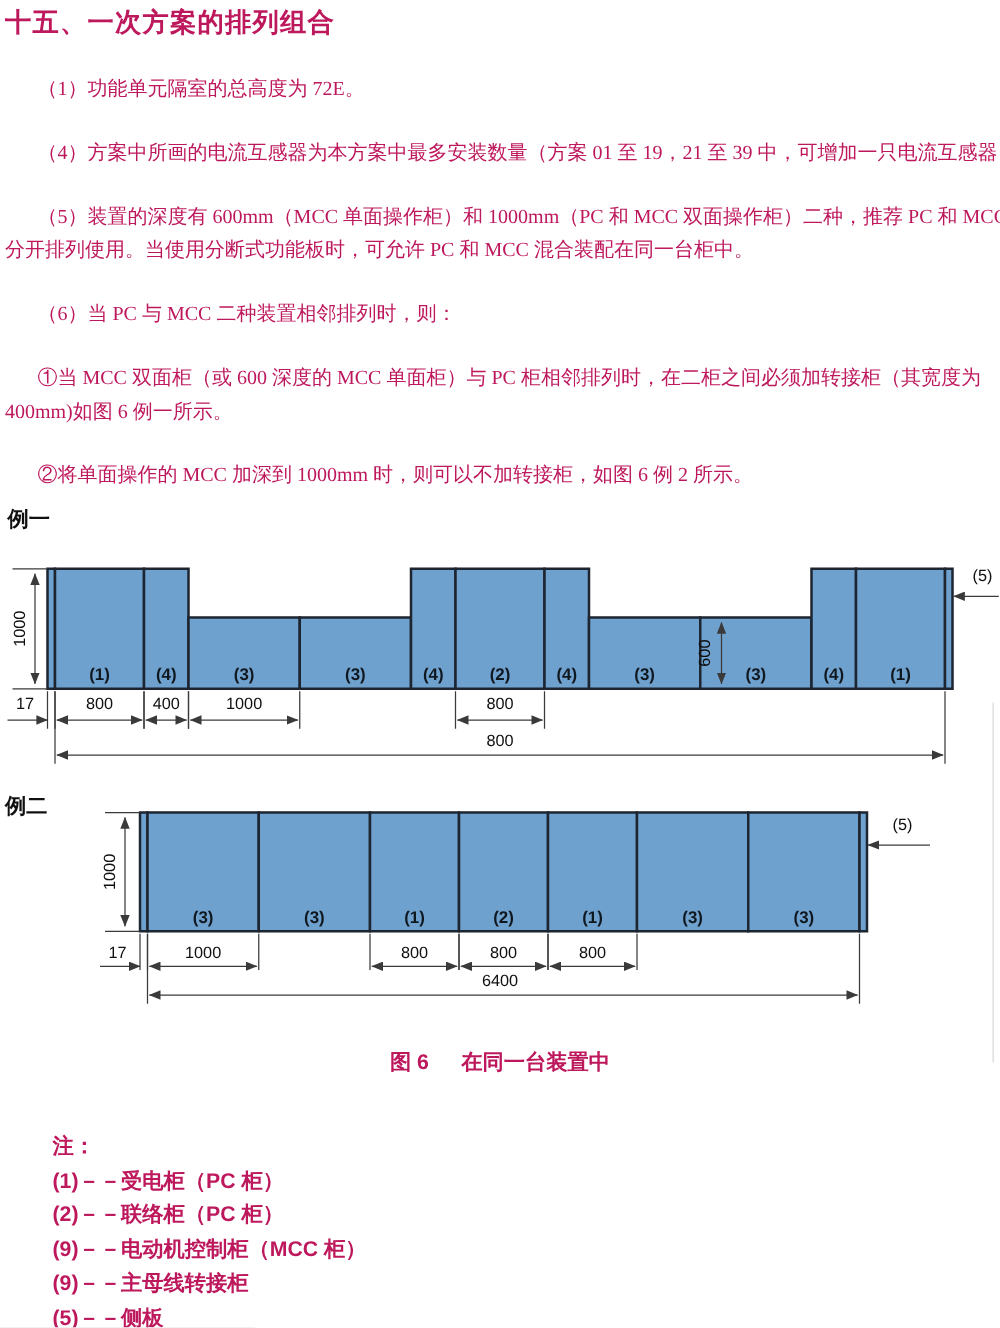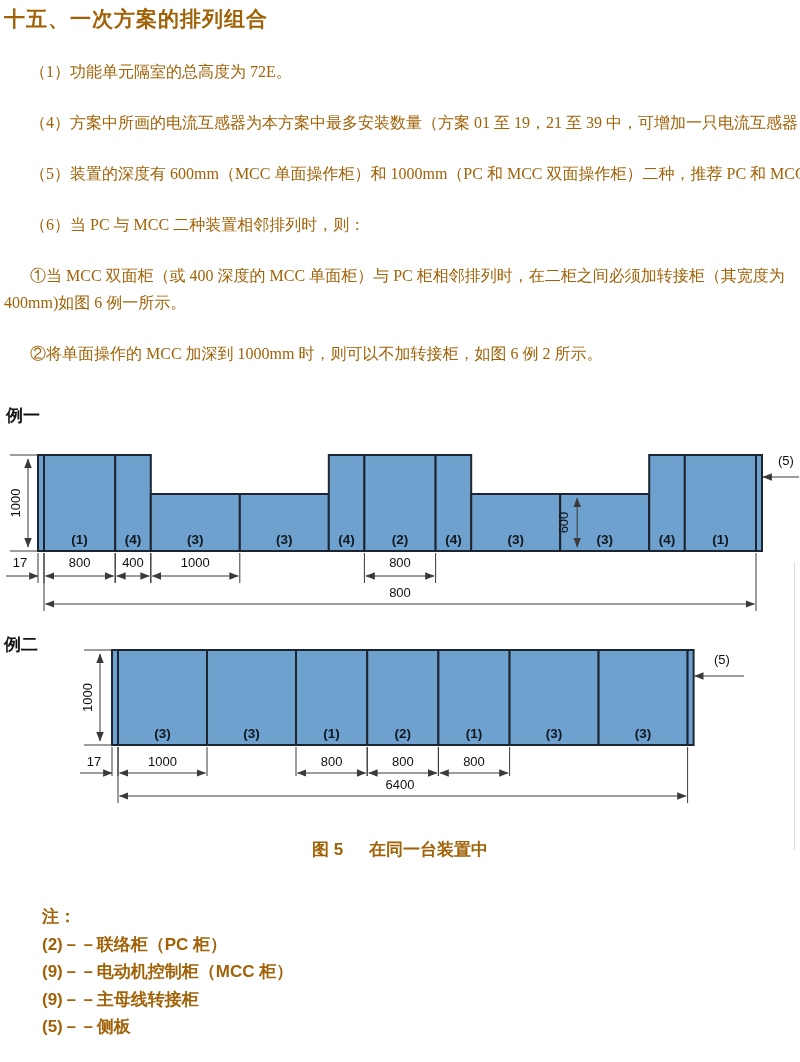--- a/index.html
+++ b/index.html
@@ -1,17 +1,17 @@
 <!DOCTYPE html>
 <html style="--blk: #6FA1CF;"><head>
 <meta charset="utf-8">
 <style>
   html,body{margin:0;padding:0;background:#e8e8e8;}
   #page{position:relative;width:800px;height:1062px;background:#ffffff;overflow:hidden;
-        font-family:"Liberation Serif","DejaVu Serif",serif;color:#a16207;}
+        font-family:"Liberation Serif","DejaVu Serif",serif;color:#be185d;}
   
   #doc-text{position:absolute;left:4px;top:4px;width:792px;}
   .title{font-family:"Liberation Sans","DejaVu Sans",sans-serif;font-weight:700;
          font-size:21px;line-height:30px;letter-spacing:1px;margin-bottom:5px;}
   .bline{font-size:16px;line-height:27px;height:27px;white-space:nowrap;}
   .bline.ind{padding-left:26px;margin-top:24px;}
   
   svg{position:absolute;left:0;display:block;}
   #svg-ex1{top:393px;}
   #svg-ex2{top:622px;}
@@ -35,22 +35,23 @@
 <body>
 
 <div id="page">
 
   <div id="doc-text">
     <div class="title">十五、一次方案的排列组合</div>
     <div>
         <div class="bline ind">（1）功能单元隔室的总高度为 72E。</div>
         <div class="bline ind">（4）方案中所画的电流互感器为本方案中最多安装数量（方案 01 至 19，21 至 39 中，可增加一只电流互感器，</div>
         <div class="bline ind">（5）装置的深度有 600mm（MCC 单面操作柜）和 1000mm（PC 和 MCC 双面操作柜）二种，推荐 PC 和 MCC</div>
+        <div class="bline">分开排列使用。当使用分断式功能板时，可允许 PC 和 MCC 混合装配在同一台柜中。</div>
         <div class="bline ind">（6）当 PC 与 MCC 二种装置相邻排列时，则：</div>
-        <div class="bline ind">①当 MCC 双面柜（或 400 深度的 MCC 单面柜）与 PC 柜相邻排列时，在二柜之间必须加转接柜（其宽度为</div>
+        <div class="bline ind">①当 MCC 双面柜（或 600 深度的 MCC 单面柜）与 PC 柜相邻排列时，在二柜之间必须加转接柜（其宽度为</div>
         <div class="bline">400mm)如图 6 例一所示。</div>
         <div class="bline ind">②将单面操作的 MCC 加深到 1000mm 时，则可以不加转接柜，如图 6 例 2 所示。</div>
       </div>
   </div>
 
   <svg id="svg-ex1" width="800" height="228" viewBox="0 0 800 228">
     <defs>
       <marker id="ah" viewBox="0 0 10 8" refX="9.5" refY="4" markerWidth="9.5" markerHeight="7.5" orient="auto-start-reverse">
           <path d="M0,0 L10,4 L0,8 z" fill="#3a3a3a"></path>
         </marker>
@@ -156,25 +157,26 @@
       <line x1="112" y1="125" x2="112" y2="154" class="dim"></line>
       <text x="94" y="144" class="dlab" text-anchor="middle">17</text>
       <line x1="80" y1="151" x2="112" y2="151" class="dim arrE"></line>
       <line x1="118" y1="125" x2="118" y2="181" class="dim"></line>
       <line x1="687.5999999999999" y1="125" x2="687.5999999999999" y2="181" class="dim"></line>
       <line x1="119.5" y1="174" x2="686.0999999999999" y2="174" class="dim arr2"></line>
       <text x="400" y="167" class="dlab" text-anchor="middle">6400</text>
     </svg>
 
   <div id="caption">
-    <span>图 5</span><span class="gap"></span><span>在同一台装置中</span>
+    <span>图 6</span><span class="gap"></span><span>在同一台装置中</span>
   </div>
 
   <div id="notes">
     <div>注：</div>
+  <div>(1)－－受电柜（PC 柜）</div>
       <div>(2)－－联络柜（PC 柜）</div>
       <div>(9)－－电动机控制柜（MCC 柜）</div>
       <div>(9)－－主母线转接柜</div>
       <div>(5)－－侧板</div>
     </div>
 
   <div id="edge-artifact"></div>
 </div>
 
 </body></html>

